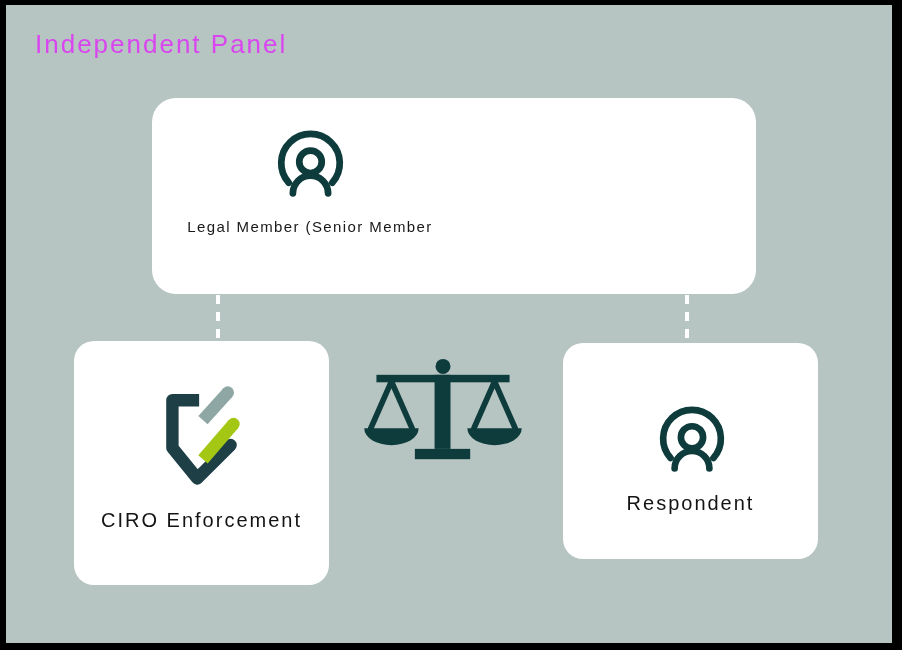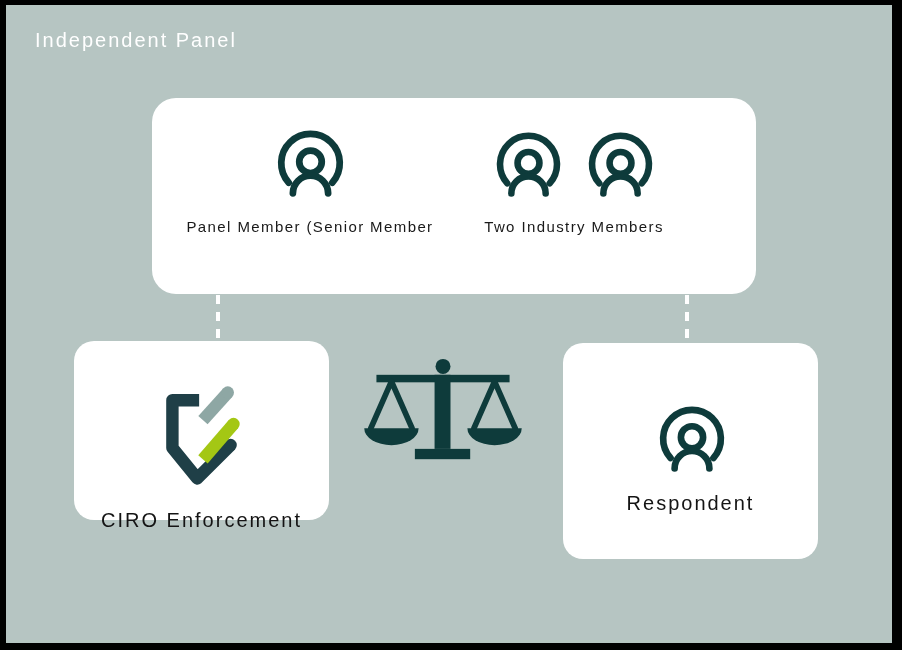--- a/index.html
+++ b/index.html
@@ -6,27 +6,27 @@
   .frame{
     position:relative;width:902px;height:650px;background:#000000;
     font-family:"Liberation Sans","DejaVu Sans",sans-serif;overflow:hidden;
   }
   .canvas{
     position:absolute;left:6px;top:5px;width:886px;height:638px;
     background:#b6c5c2;
   }
   .page-title{
     position:absolute;left:35px;top:29px;
-    font-size:20px;font-weight:500;letter-spacing:2px;color:#ffffff;
+    font-size:26px;font-weight:500;letter-spacing:2px;color:#d946ef;
   }
   .card{
     position:absolute;background:#ffffff;border-radius:20px;
   }
   .card.panel{left:152px;top:98px;width:604px;height:196px;border-radius:24px;}
-  .card.enforcement{left:74px;top:341px;width:255px;height:179px;}
+  .card.enforcement{left:74px;top:341px;width:255px;height:244px;}
   .card.respondent{left:563px;top:343px;width:255px;height:216px;}
 
   .member-group{
     position:absolute;width:300px;display:flex;flex-direction:column;align-items:center;
   }
   .member-group.g1{left:8px;top:30px;}
   .member-group.g2{left:272px;top:32px;}
   .icon-row{display:flex;gap:19px;align-items:center;justify-content:center;}
   svg.person{display:block;}
   .person-stroke{fill:none;stroke:#0e3b3b;stroke-width:9;stroke-linecap:round;}
@@ -66,39 +66,24 @@
 
   <div class="card panel">
 
     <div class="member-group g1">
       <svg class="person" width="75" height="78" viewBox="0 0 100 104">
         <path class="person-stroke" d="M21 73 A39 39 0 1 1 79 73"></path>
         <circle class="person-stroke" cx="50" cy="45" r="15"></circle>
         <path class="person-stroke" d="M26.5 87 A23.5 23.5 0 0 1 73.5 87"></path>
       </svg>
       <div class="member-label">
-        <div>Panel Member (Senior Member</div>
+        <div>Legal Member (Senior Member</div>
       </div>
     </div>
 
-    <div class="member-group g2">
-      <div class="icon-row">
-        <svg class="person" width="73" height="76" viewBox="0 0 100 104">
-          <path class="person-stroke" d="M21 73 A39 39 0 1 1 79 73"></path>
-          <circle class="person-stroke" cx="50" cy="45" r="15"></circle>
-          <path class="person-stroke" d="M26.5 87 A23.5 23.5 0 0 1 73.5 87"></path>
-        </svg>
-        <svg class="person" width="73" height="76" viewBox="0 0 100 104">
-          <path class="person-stroke" d="M21 73 A39 39 0 1 1 79 73"></path>
-          <circle class="person-stroke" cx="50" cy="45" r="15"></circle>
-          <path class="person-stroke" d="M26.5 87 A23.5 23.5 0 0 1 73.5 87"></path>
-        </svg>
-      </div>
-      <div class="member-label">Two Industry Members</div>
-    </div>
   </div>
 
   <div class="connector left"></div>
   <div class="connector right"></div>
 
   <div class="card enforcement">
     <svg class="ciro-logo" width="84" height="117" viewBox="0 0 88 118">
       <path d="M41 22 L13 22 L13 72 L39 104 L74 69" fill="none" stroke="#1f3f47" stroke-width="13" stroke-linejoin="round"></path>
       <circle cx="74" cy="69" r="6.5" fill="#1f3f47"></circle>
       <path d="M45 43 L71 14" fill="none" stroke="#8ea7a4" stroke-width="13"></path>

